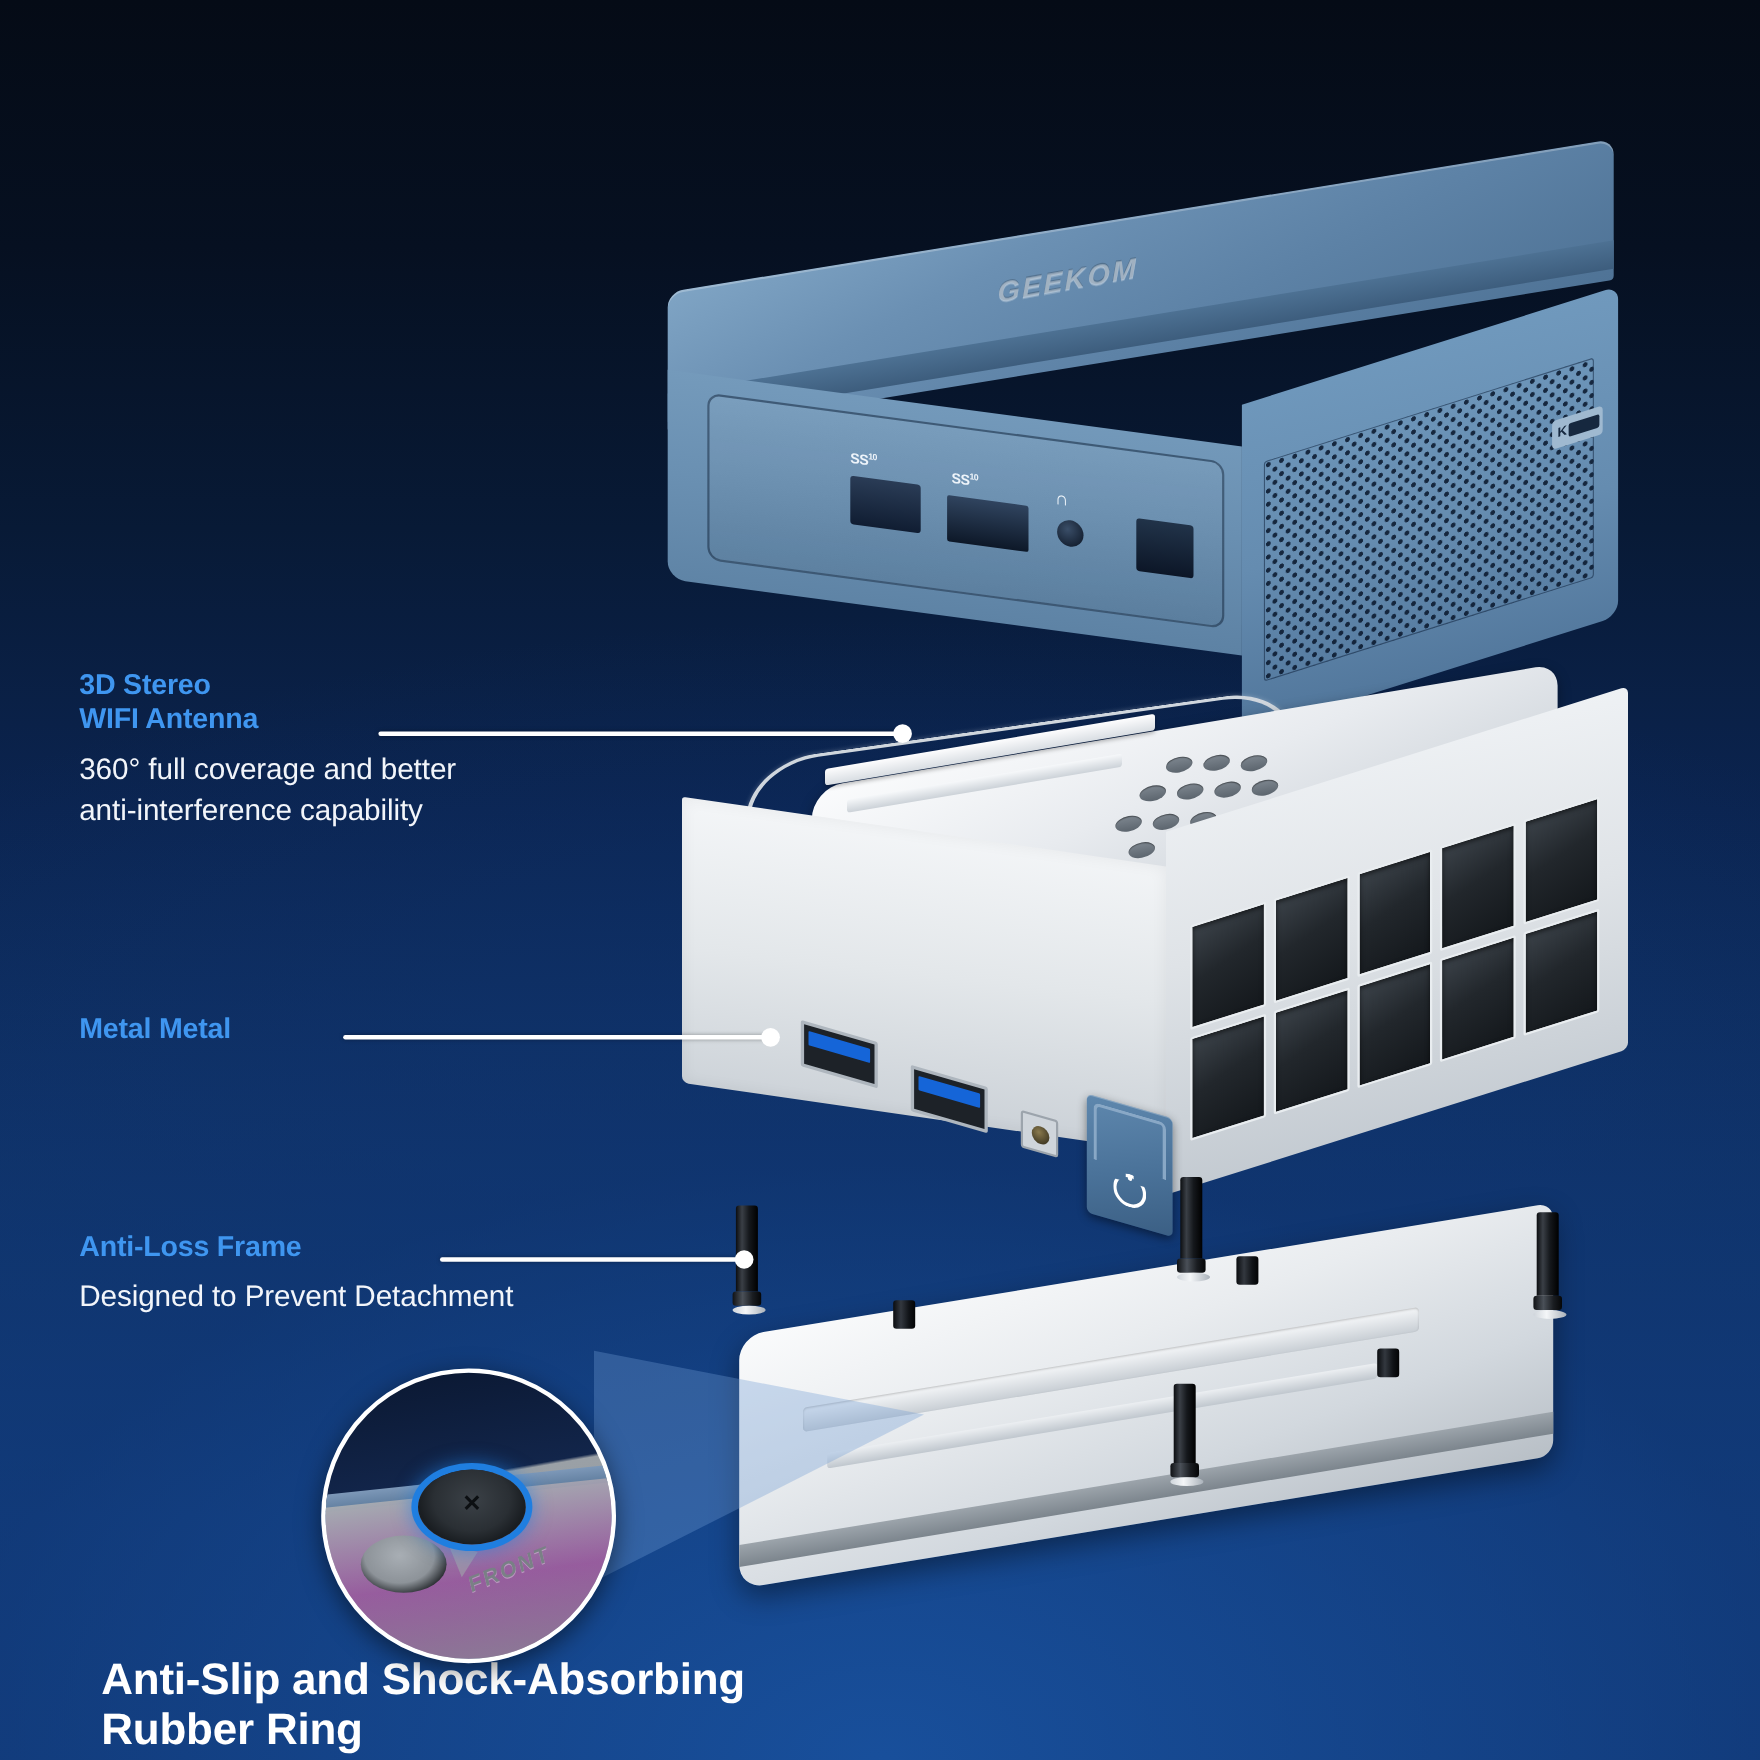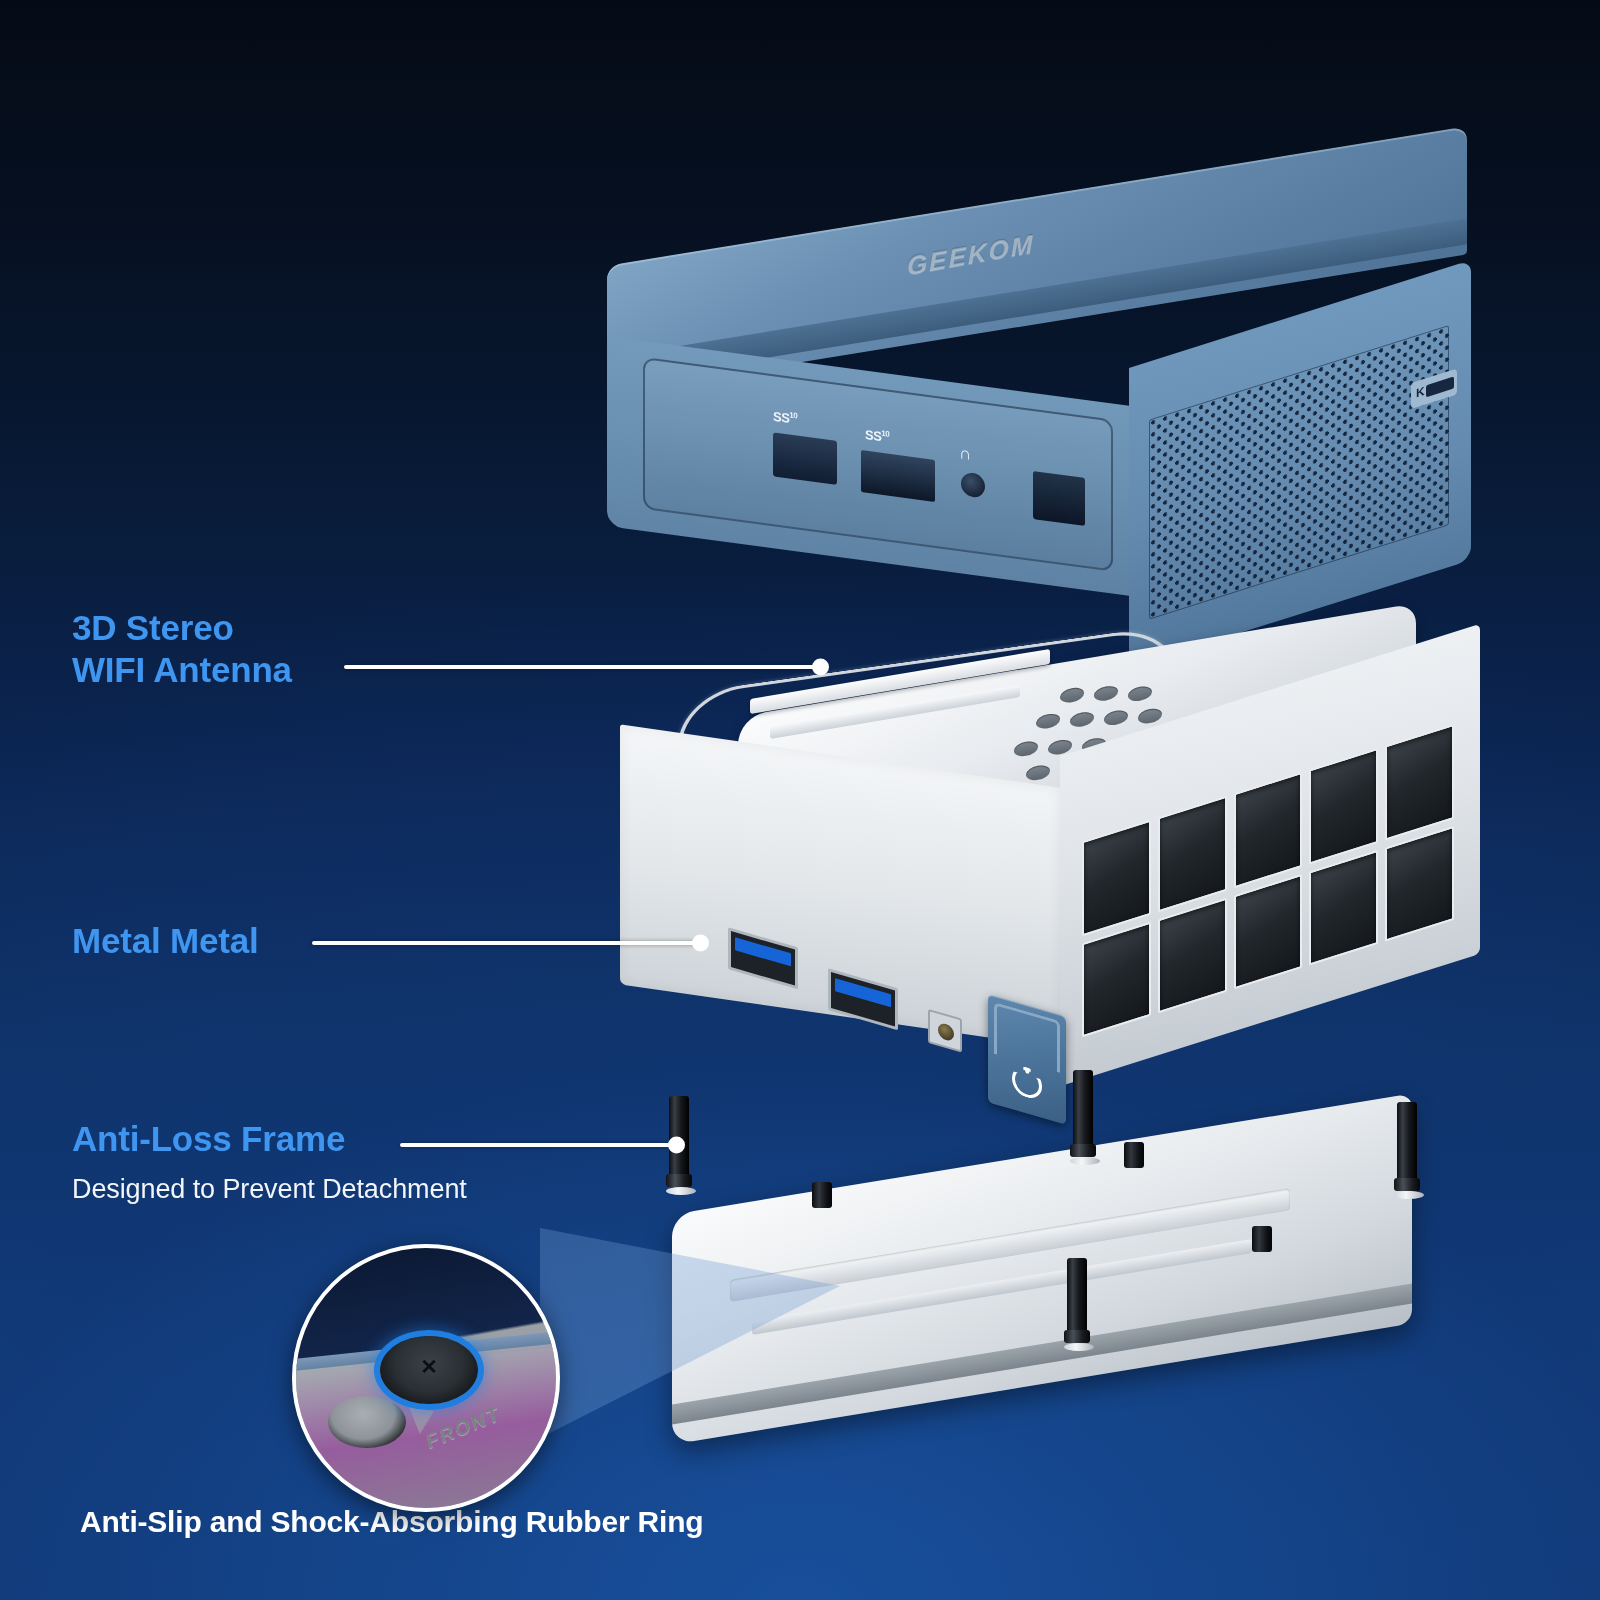--- a/index.html
+++ b/index.html
@@ -30,43 +30,43 @@
     position:absolute; left:72px; top:122px; width:1330px;
     font-size:69px; font-weight:bold; color:#ffffff;
     line-height:1.14; letter-spacing:-0.5px;
     text-shadow:0 2px 14px rgba(0,0,0,0.5);
     z-index:40; white-space:pre-line;
   }
 
   
   .callout { position:absolute; z-index:42; }
   .callout .c-title {
-    font-size:35px; font-weight:bold; color:#3f96f0;
+    font-size:26px; font-weight:bold; color:#3f96f0;
     line-height:1.21; letter-spacing:-0.2px;
   }
   .callout .c-body {
     font-size:27px; font-weight:normal; color:#f2f5fa;
     line-height:1.36; margin-top:11px; letter-spacing:-0.1px;
   }
   #callout-antenna { left:72px; top:607px; width:470px; }
   #callout-frame   { left:72px; top:920px; width:580px; }
   #callout-screws  { left:72px; top:1118px; width:560px; }
 
   
   .leader { position:absolute; height:4px; background:#ffffff; z-index:41;
             border-radius:2px; box-shadow:0 0 4px rgba(0,0,0,.35); }
   .leader .dot { position:absolute; right:-7px; top:50%; transform:translateY(-50%);
             width:17px; height:17px; border-radius:50%; background:#ffffff; }
   #leader-antenna { left:344px; top:665px; width:478px; }
   #leader-frame   { left:312px; top:941px; width:390px; }
   #leader-screws  { left:400px; top:1143px; width:278px; }
 
   .bottom-caption {
-    position:absolute; left:80px; top:1505px; width:720px; z-index:42;
-    font-size:30px; font-weight:bold; color:#ffffff; letter-spacing:-0.2px;
+    position:absolute; left:92px; top:1505px; width:720px; z-index:42;
+    font-size:40px; font-weight:bold; color:#ffffff; letter-spacing:-0.2px;
   }
 
   
   #chassis { position:absolute; left:585px; top:196px; width:935px; height:460px; z-index:20; }
   .ch-top {
     position:absolute; left:22px; top:0; width:860px; height:128px;
     background:linear-gradient(160deg,#7fa4c4 0%,#6b90b3 30%,#5d82a6 62%,#4f7396 100%);
     transform:skewY(-9.2deg) ;
     border-radius:14px 14px 4px 4px;
     box-shadow:inset 0 2px 0 rgba(255,255,255,.25);
@@ -443,20 +443,22 @@
   <div class="leader" id="leader-frame">
       <span class="dot"></span>
     </div>
   <div class="leader" id="leader-screws">
       <span class="dot"></span>
     </div>
 
   <div class="callout" id="callout-antenna">
     <div class="c-title" style="white-space:pre-line">3D Stereo
 WIFI Antenna</div>
+    <div class="c-body" style="white-space:pre-line">360° full coverage and better
+anti-interference capability</div>
   </div>
 
   <div class="callout" id="callout-frame">
     <div class="c-title" style="white-space:pre-line">Metal Metal</div>
   </div>
 
   <div class="callout" id="callout-screws">
     <div class="c-title" style="white-space:pre-line">Anti-Loss Frame</div>
     <div class="c-body" style="white-space:pre-line">Designed to Prevent Detachment</div>
   </div>

